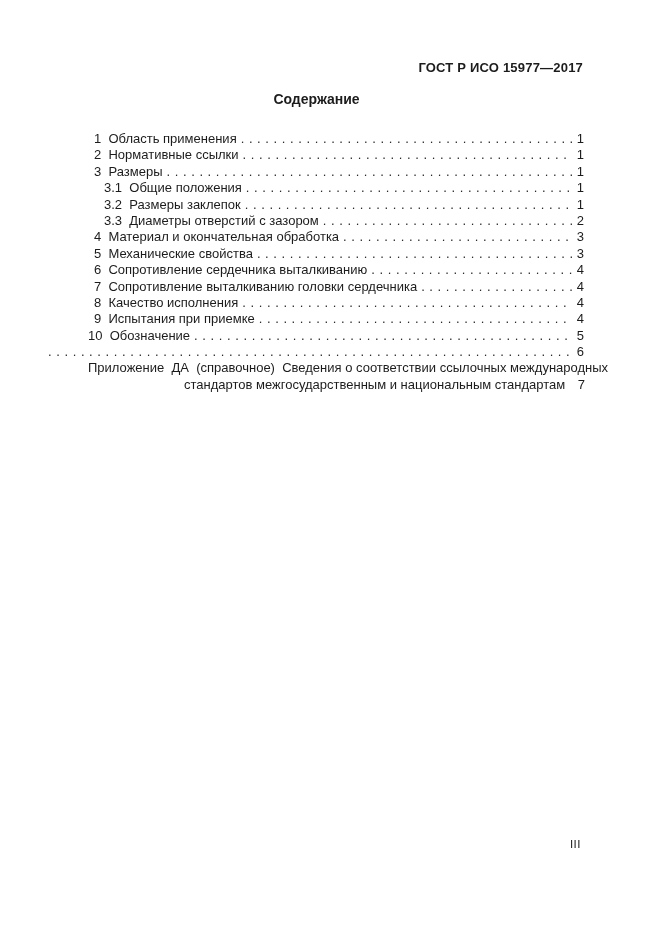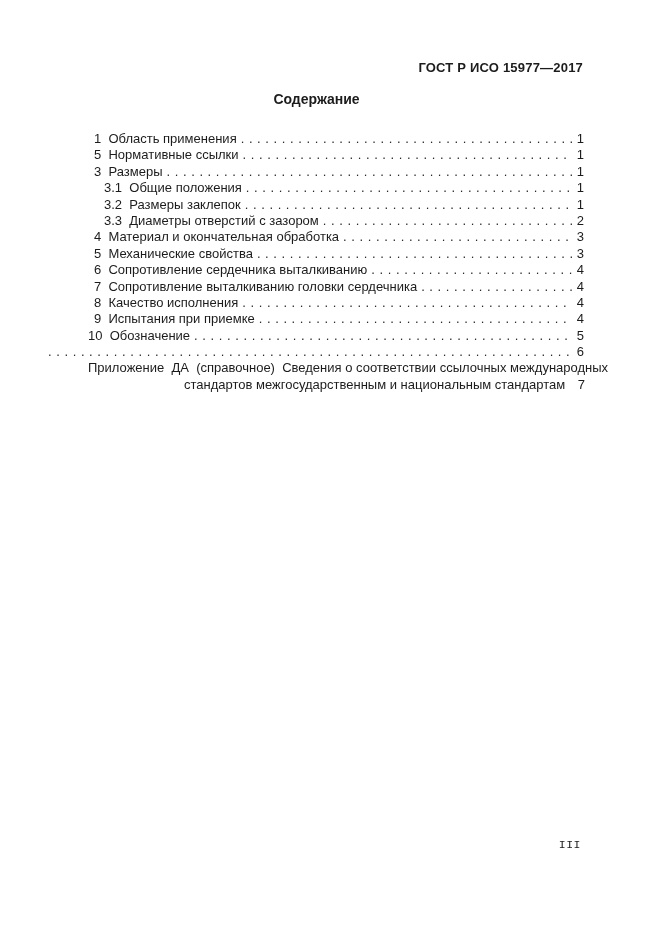--- a/index.html
+++ b/index.html
@@ -72,40 +72,39 @@
   .toc-row.lvl0 { padding-left: 0; }     
   .toc-row.wrap { padding-left: 96px; }
   .doc-footer {
     position: absolute;
     top: 838px;
     left: 50px;
     right: 80px;
     text-align: right;
     font-size: 11.5px;
     letter-spacing: 0.5px;
-    font-family: Liberation Mono, monospace;
   }
 </style>
 </head>
 <body>
 
 <div class="doc-page">
 
   <div class="doc-header">ГОСТ Р ИСО 15977—2017</div>
 
   <div class="doc-title">Содержание</div>
 
   <div class="toc">
     <div class="toc-row lvl1">
       <span class="label">1  Область применения</span>
         <span class="leader">. . . . . . . . . . . . . . . . . . . . . . . . . . . . . . . . . . . . . . . . . . . . . . . . . . . . . . . . . . . . . . . . . . . . . . . . . . . . . . . . . . . . . . . . . . . . . . . . . . . . . . . . . . . . . . . . . . . . . . . . . . . . . . . . . . . . . . . . . . . . </span>
         <span class="pagenum">1</span>
     </div>
     <div class="toc-row lvl1">
-      <span class="label">5  Нормативные ссылки</span>
+      <span class="label">2  Нормативные ссылки</span>
         <span class="leader">. . . . . . . . . . . . . . . . . . . . . . . . . . . . . . . . . . . . . . . . . . . . . . . . . . . . . . . . . . . . . . . . . . . . . . . . . . . . . . . . . . . . . . . . . . . . . . . . . . . . . . . . . . . . . . . . . . . . . . . . . . . . . . . . . . . . . . . . . . . . </span>
         <span class="pagenum">1</span>
     </div>
     <div class="toc-row lvl1">
       <span class="label">3  Размеры</span>
         <span class="leader">. . . . . . . . . . . . . . . . . . . . . . . . . . . . . . . . . . . . . . . . . . . . . . . . . . . . . . . . . . . . . . . . . . . . . . . . . . . . . . . . . . . . . . . . . . . . . . . . . . . . . . . . . . . . . . . . . . . . . . . . . . . . . . . . . . . . . . . . . . . . </span>
         <span class="pagenum">1</span>
     </div>
     <div class="toc-row lvl2">
       <span class="label">3.1  Общие положения</span>

